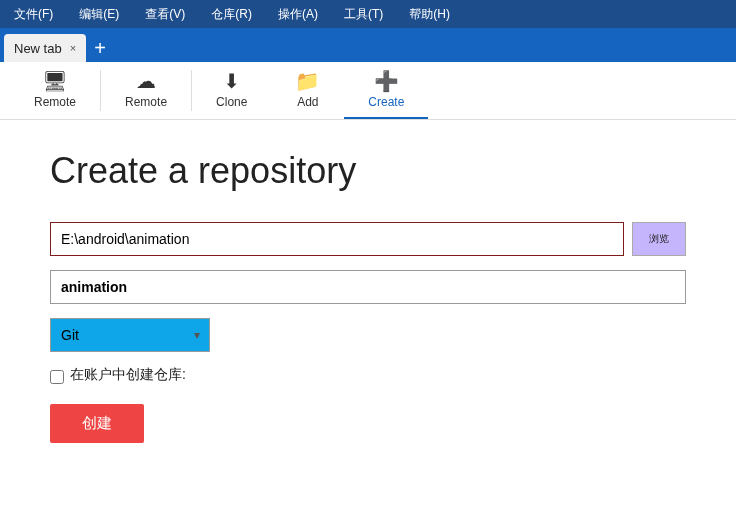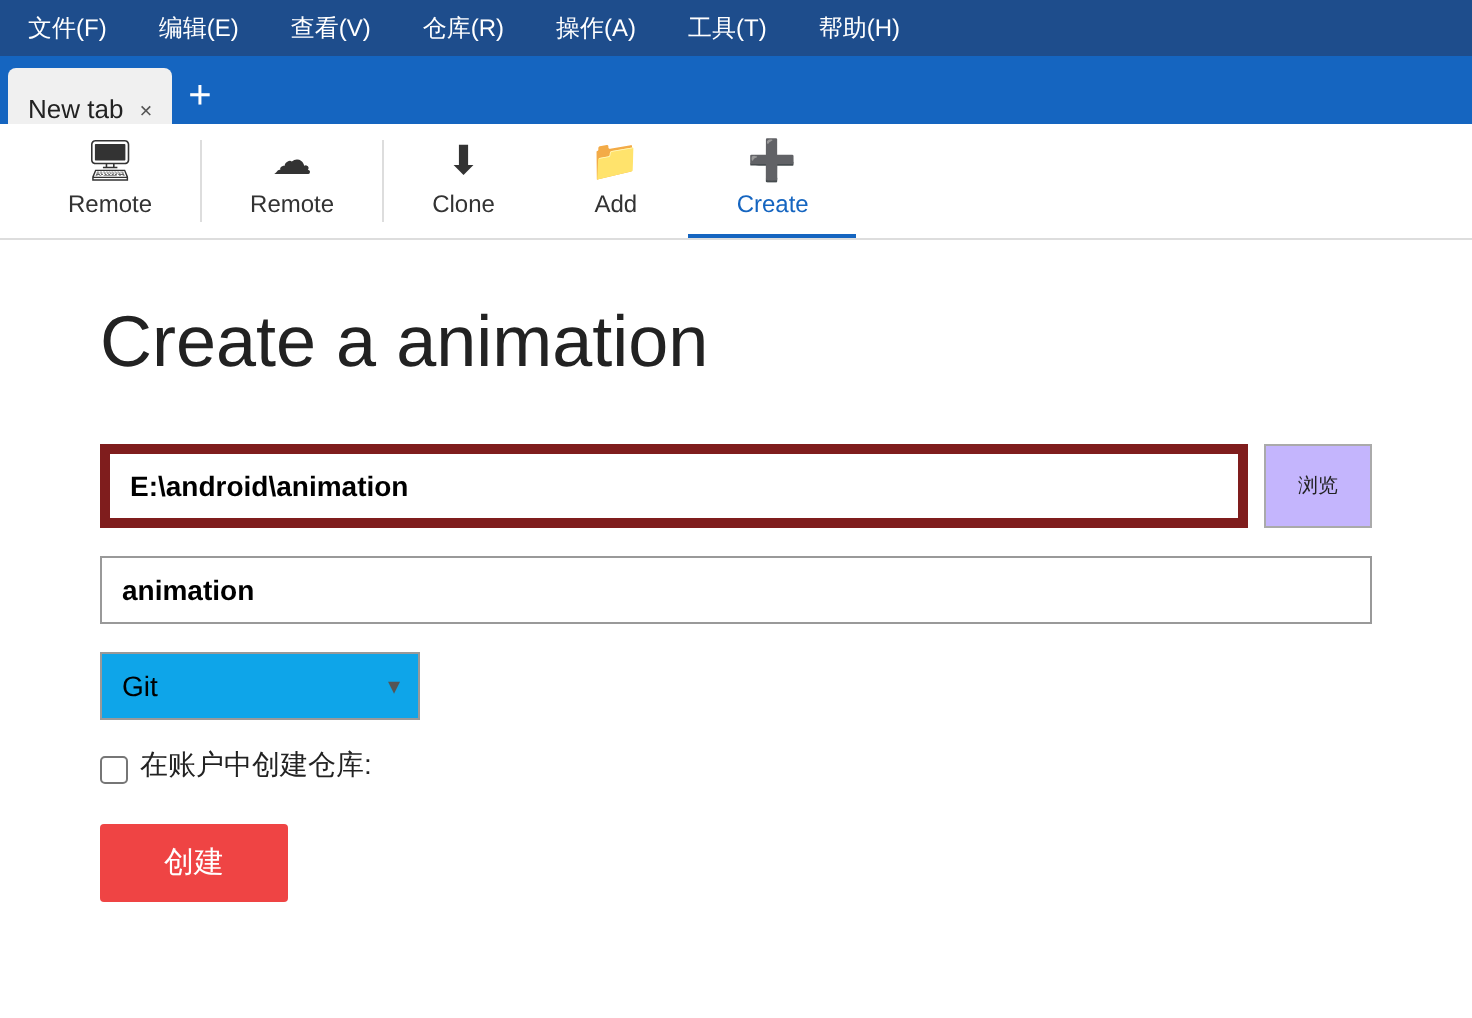--- a/index.html
+++ b/index.html
@@ -29,21 +29,21 @@
       height: 34px;
       padding: 0 4px;
     }
     .tab {
       background: #f0f0f0;
       color: #222;
       border-radius: 4px 4px 0 0;
       padding: 0 10px;
       height: 28px;
       display: flex;
-      align-items: flex-end;
+      align-items: center;
       font-size: 13px;
       gap: 8px;
       margin-top: 6px;
     }
     .tab-close {
       font-size: 11px;
       color: #555;
       cursor: pointer;
       line-height: 1;
     }
@@ -106,25 +106,24 @@
     .form-group {
       margin-bottom: 14px;
     }
     .path-row {
       display: flex;
       gap: 8px;
       margin-bottom: 14px;
     }
     .path-row input {
       flex: 1;
-      border: 5px solid #7f1d1d;
+      border: 1px solid #7f1d1d;
       padding: 8px 10px;
       font-size: 14px;
       outline: none;
-      font-weight: bold;
     }
     .browse-btn {
       background: #c4b5fd;
       border: 1px solid #aaa;
       padding: 8px 16px;
       font-size: 10px;
       cursor: pointer;
       color: #222;
     }
 
@@ -227,21 +226,21 @@
     <span class="icon">📁</span>
     <span>Add</span>
   </div>
   <div class="toolbar-item active">
     <span class="icon">➕</span>
     <span>Create</span>
   </div>
 </div>
 
 <div class="main">
-  <h1 class="page-title">Create a animation</h1>
+  <h1 class="page-title">Create a repository</h1>
 
   
   <div class="path-row">
     <input type="text" class="" value="E:\android\animation" style="">
     <button class="browse-btn">浏览</button>
   </div>
 
   
   <div class="form-group">
     <input type="text" class="name-input" placeholder="Name" value="animation" style="">

